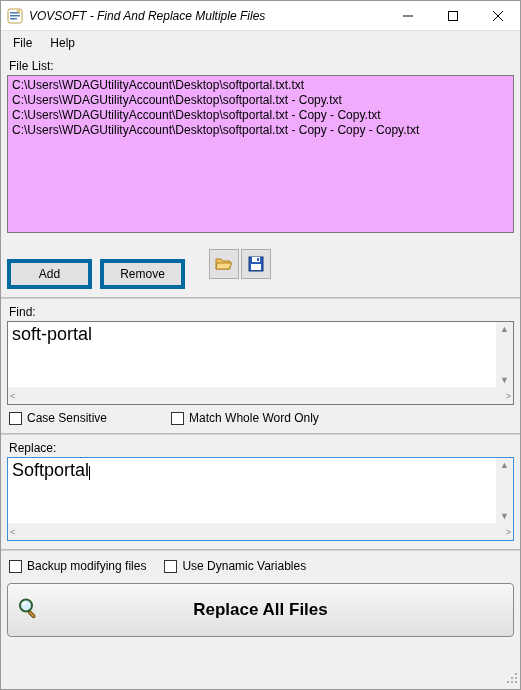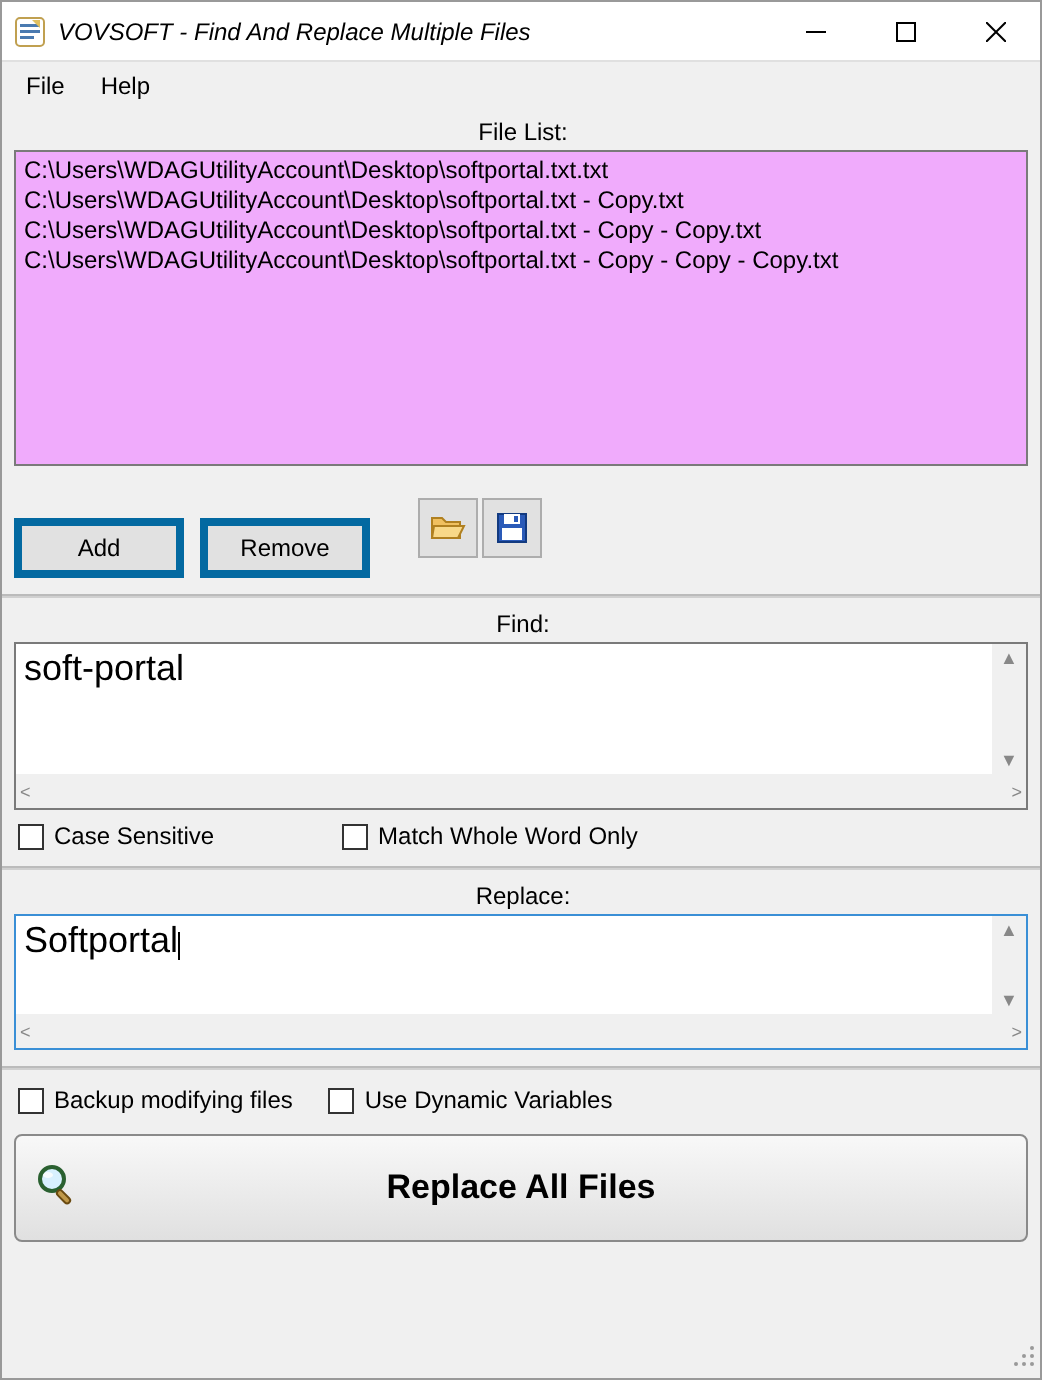--- a/index.html
+++ b/index.html
@@ -45,21 +45,20 @@
 }
 .menubar .menuitem {
   padding: 2px 8px;
 }
 .section {
   padding: 0 6px;
 }
 .label {
   font-size: 12px;
   padding: 4px 0 2px 2px;
-  text-align: center;
 }
 .filelist {
   background: #f0abfc;
   border: 1px solid #7a7a7a;
   height: 158px;
   padding: 2px 4px;
   overflow: auto;
   font-size: 12px;
   line-height: 15px;
 }
@@ -257,21 +256,21 @@
       <span class="box"></span>
       <span>Match Whole Word Only</span>
     </div>
   </div>
 </div>
 
 <div class="divider"></div>
 
 <div class="section">
   <div class="label">Replace:</div>
-  <div class="textbox focused" style="height:68px">
+  <div class="textbox focused" style="height:84px">
     <div class="inner"><span>Softportal</span><span class="caret"></span></div>
     <div class="vscroll">
       <span class="arrow">▲</span>
       <span class="arrow">▼</span>
     </div>
     <div class="hscroll">
       <span class="arrow">&lt;</span>
       <span class="arrow">&gt;</span>
     </div>
   </div>

